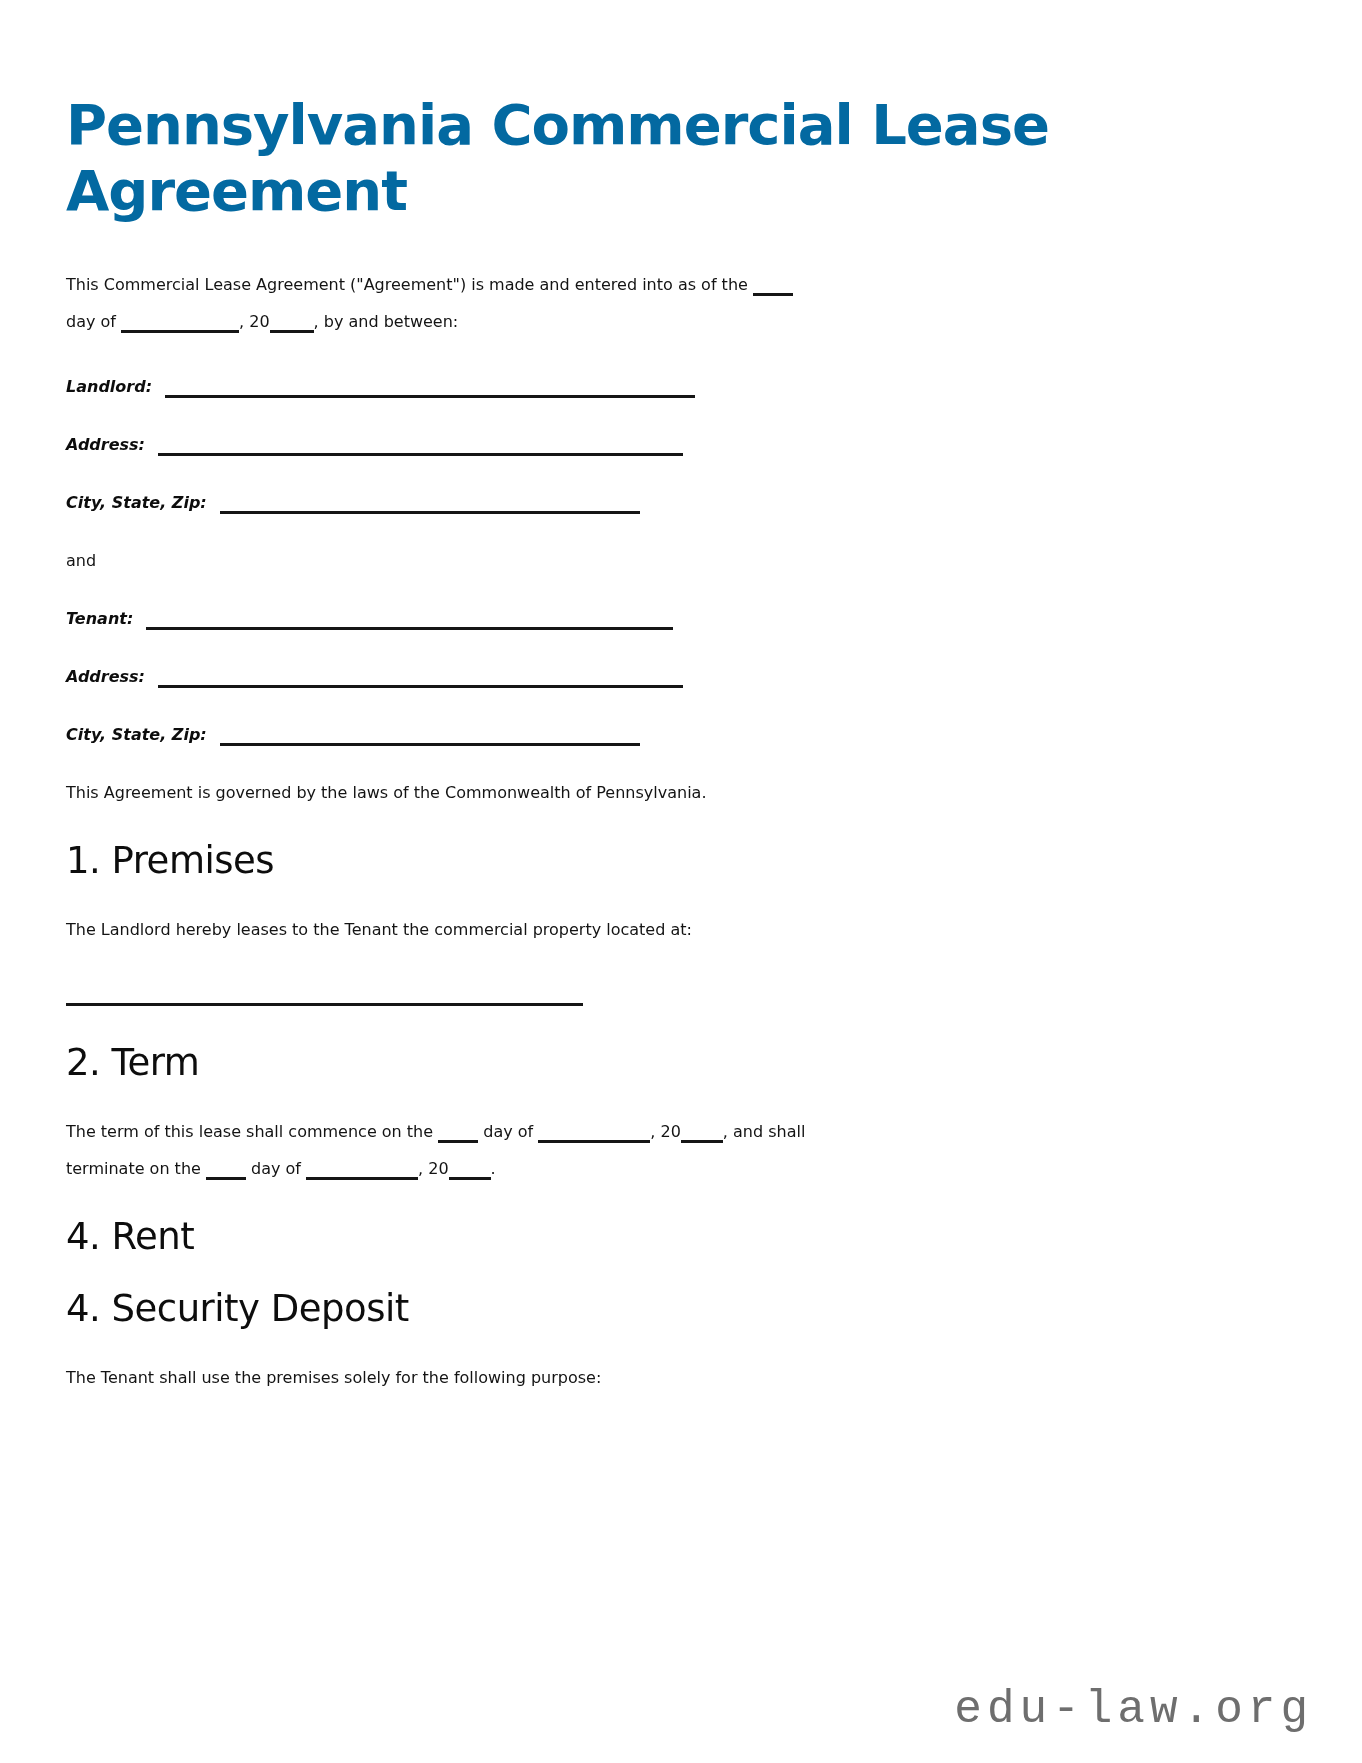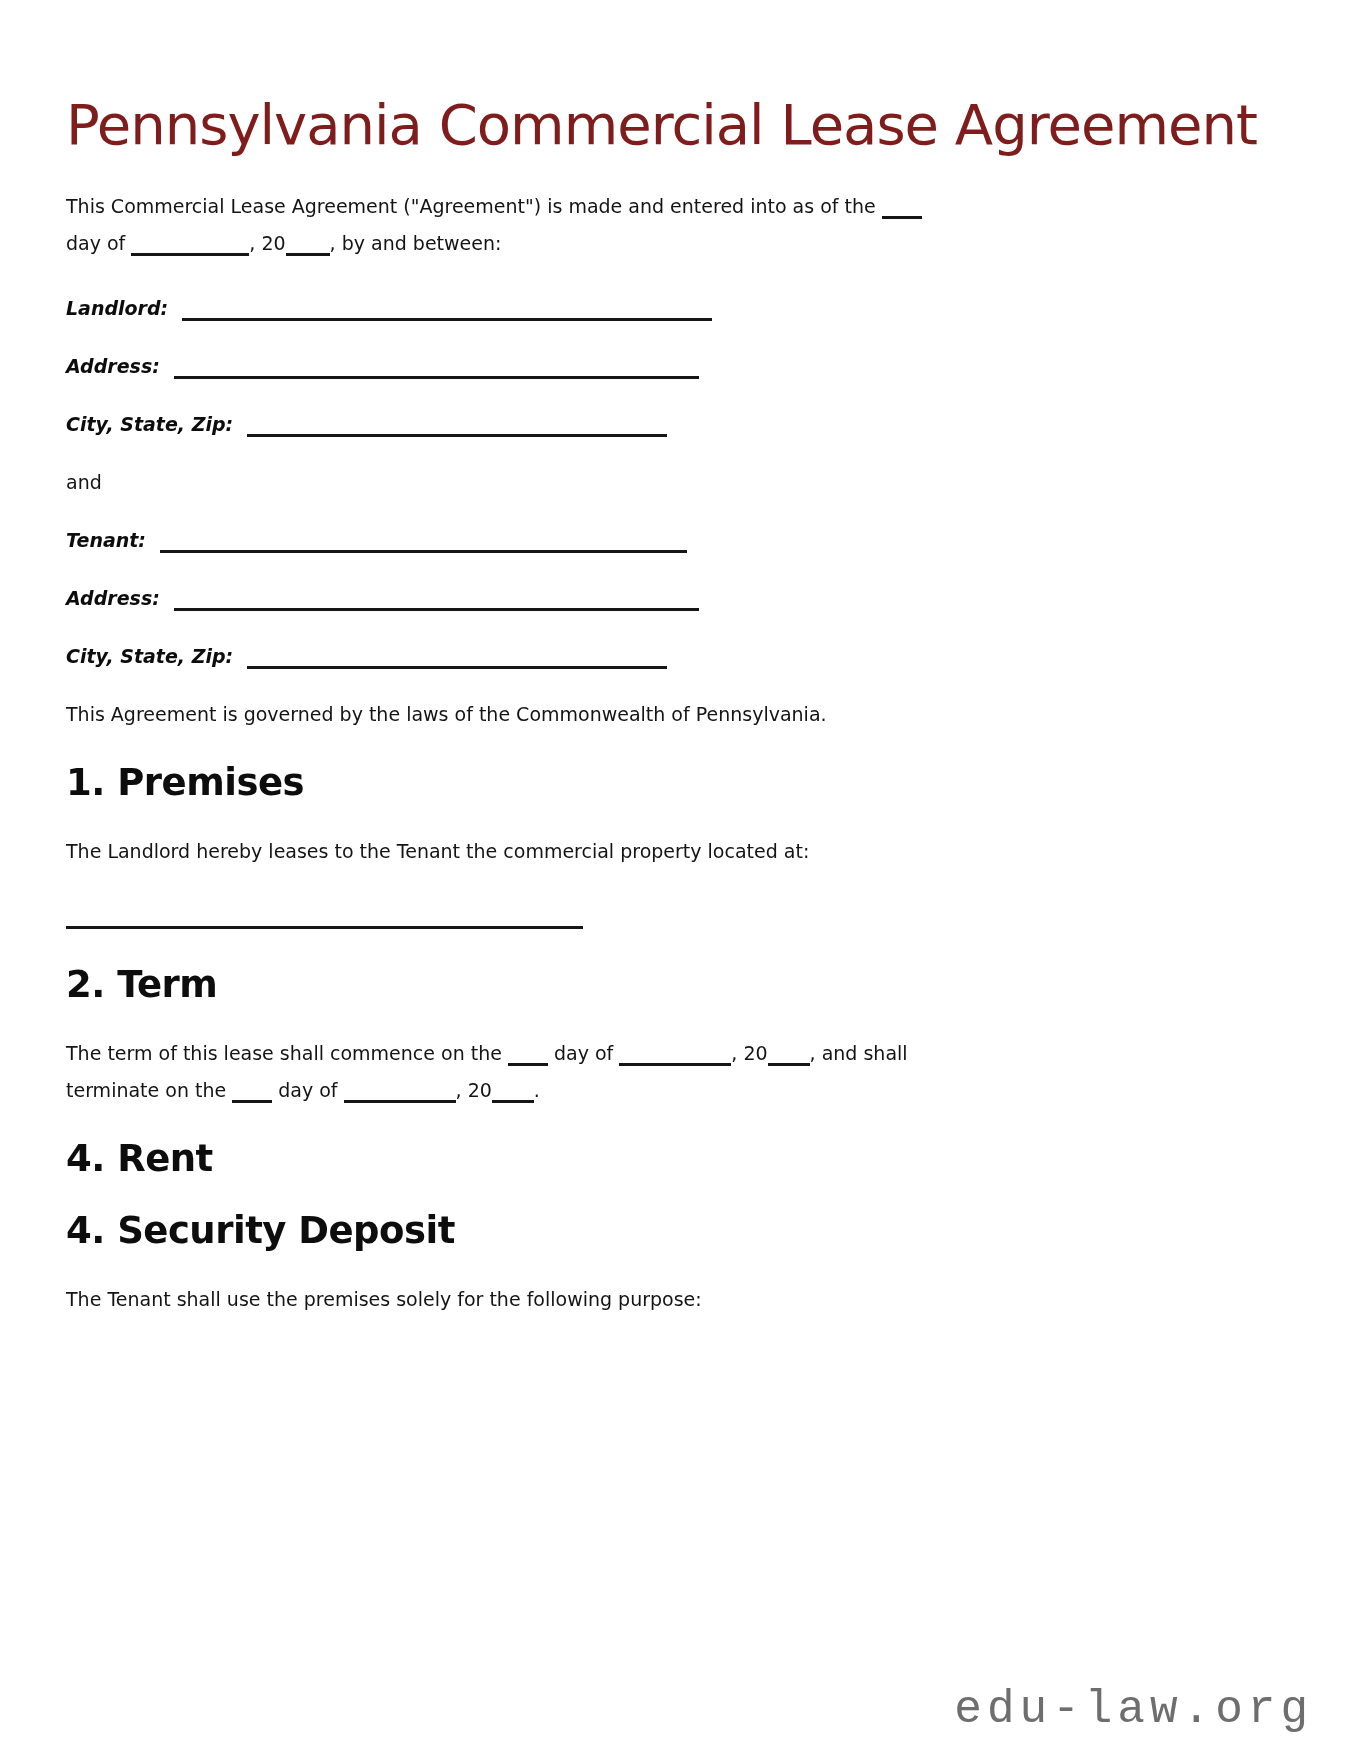--- a/index.html
+++ b/index.html
@@ -6,31 +6,31 @@
   body{
     width:1362px;height:1763px;
     background:#ffffff;
     color:#141414;
     font-family:"DejaVu Sans","Liberation Sans",sans-serif;
     position:relative;
     overflow:hidden;
   }
   .page{padding:92px 66px 0 66px;box-sizing:border-box;}
   h1{
-    font-size:56px;line-height:1.18;font-weight:400;
-    color:#7f1d1d;margin:0 0 30px 0;letter-spacing:-1px;
+    font-size:56px;line-height:1.18;font-weight:700;
+    color:#0369a1;margin:0 0 42px 0;letter-spacing:-1px;
   }
-  p{font-size:19px;line-height:37px;margin:0 0 28px 0;}
+  p{font-size:16px;line-height:37px;margin:0 0 28px 0;}
   p.intro{margin-bottom:28px;}
   p.party-row{line-height:37px;margin:0 0 21px 0;white-space:nowrap;font-style:italic;}
   p.party-sep{margin:0 0 21px 0;}
   .party-label{font-weight:700;color:#0d0d0d;}
   .party-line{margin-left:8px;}
   h2{
-    font-size:37px;line-height:44px;font-weight:700;
+    font-size:37px;line-height:44px;font-weight:400;
     color:#0d0d0d;margin:24px 0 28px 0;letter-spacing:-0.5px;
   }
   .blank{
     display:inline-block;
     border-bottom:3px solid #161616;
     height:20px;
     vertical-align:-6px;
   }
   p.standalone-line{margin:0 0 28px 0;}
   .watermark{

